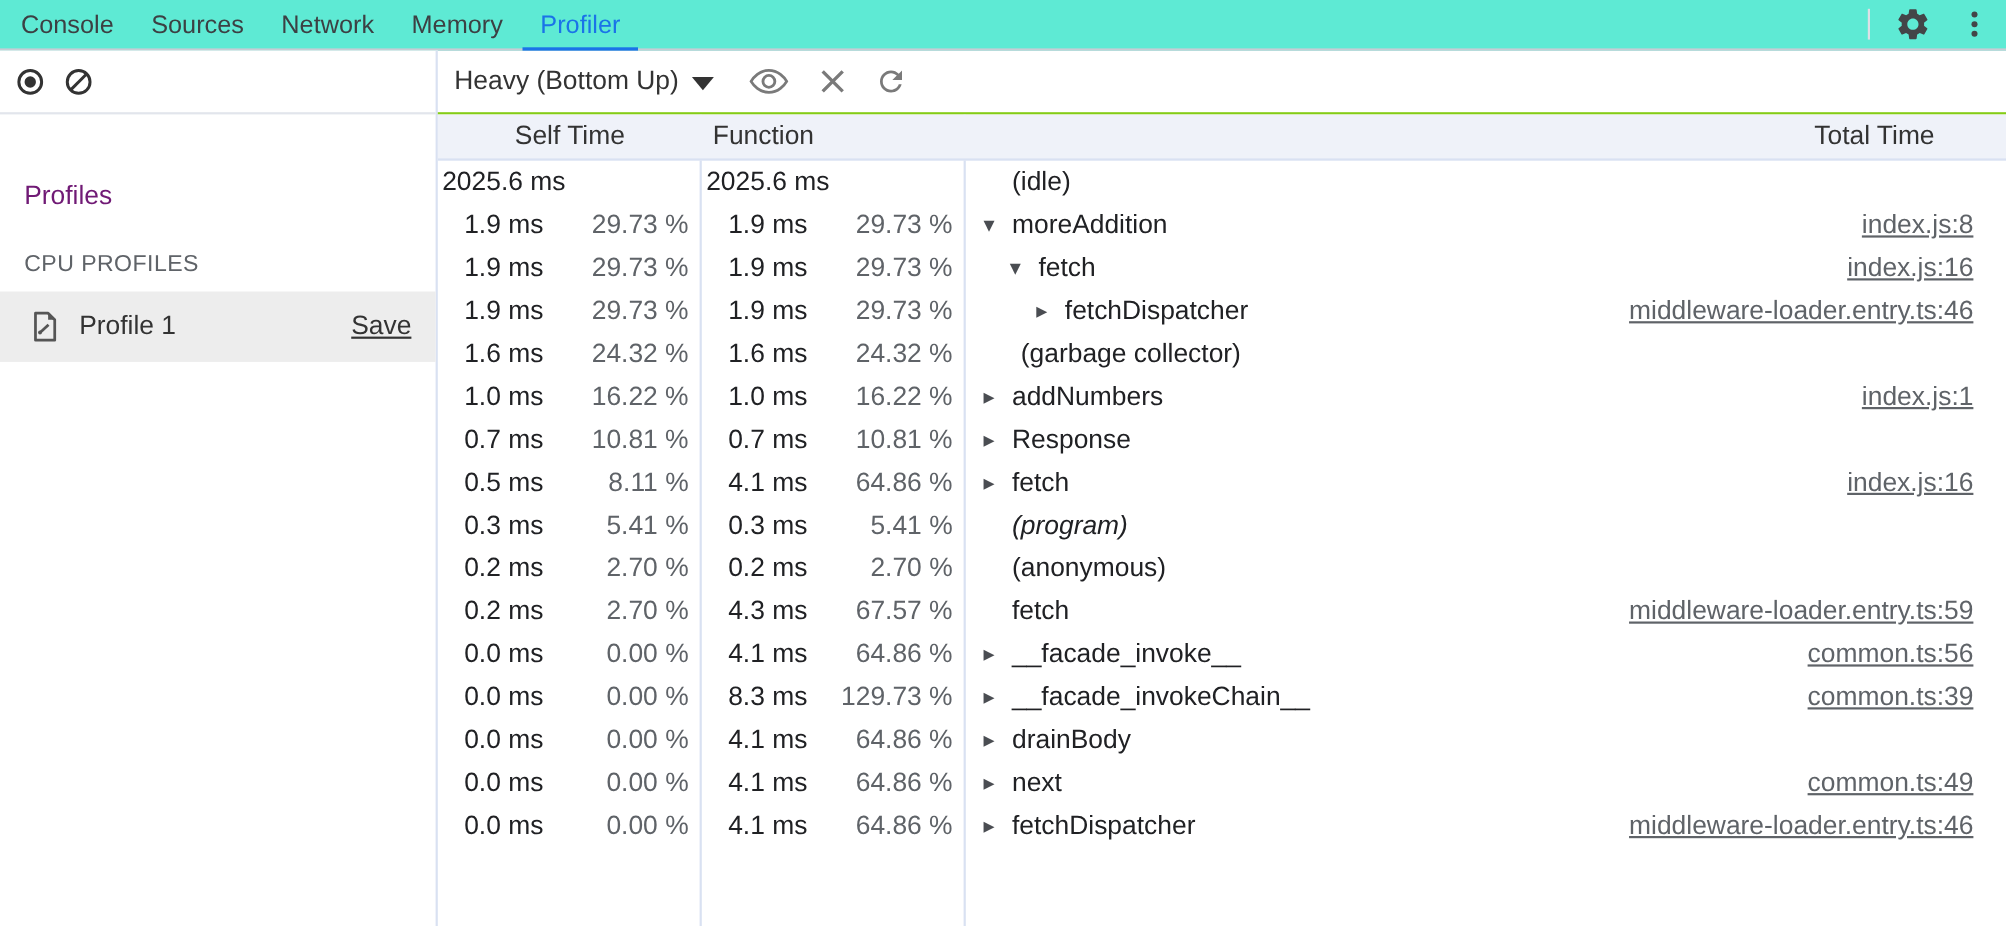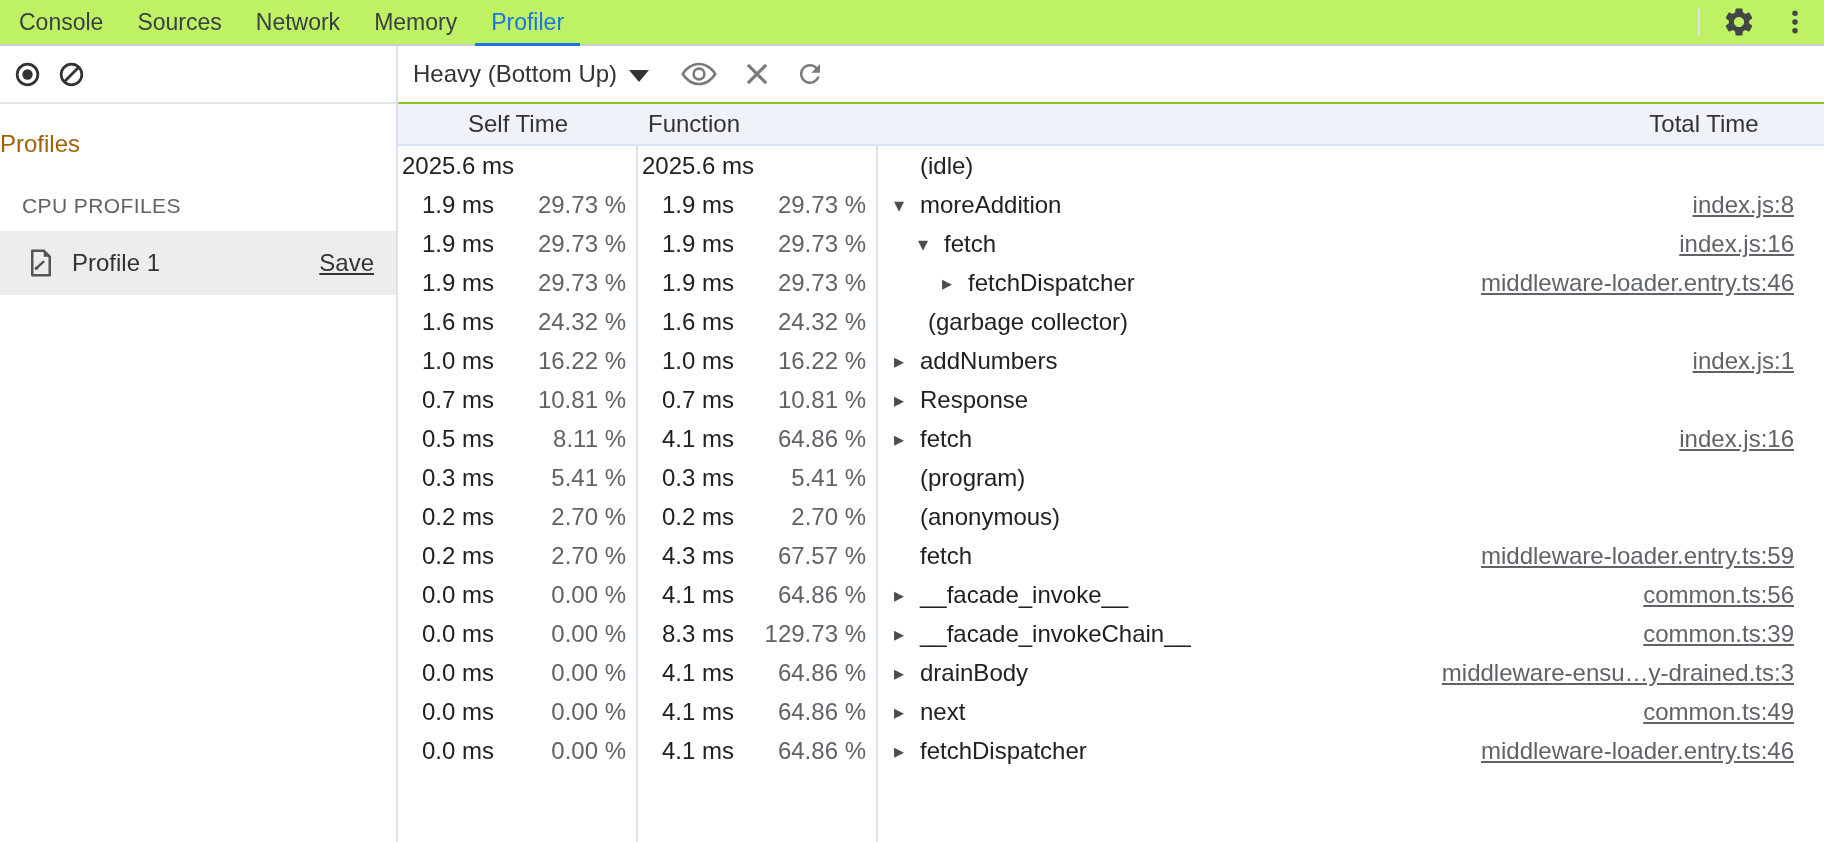--- a/index.html
+++ b/index.html
@@ -7,21 +7,21 @@
   body {
     width:1824px; height:842px; overflow:hidden;
     background:#fff; color:#202124;
     font-family:"Liberation Sans", sans-serif;
   }
   .app { width:1824px; height:842px; display:flex; flex-direction:column; }
 
   
   .tabbar {
     flex:0 0 46px; display:flex; align-items:stretch;
-    border-bottom:2px solid #c8ccd4; padding-left:2px; background:#bef264;
+    border-bottom:2px solid #c8ccd4; padding-left:2px; background:#5eead4;
   }
   .tab {
     display:flex; align-items:center; padding:0 16px; margin:0 1px;
     font-size:23px; color:#3c4043; position:relative; cursor:default;
   }
   .tab.active { color:#1a73e8; }
   .tab.active::after {
     content:""; position:absolute; left:0; right:0; bottom:-2px; height:3px;
     background:#1a73e8;
   }
@@ -47,21 +47,21 @@
   .dropdown { display:flex; align-items:center; font-size:24px; color:#333; cursor:default; }
   .caret { width:0; height:0; margin-left:12px; margin-top:3px;
     border-left:10px solid transparent; border-right:10px solid transparent; border-top:12px solid #333; }
   .tb-icon { display:flex; align-items:center; }
   .tb-eye { margin-left:32px; }
   .tb-x { margin-left:26px; }
   .tb-refresh { margin-left:24px; }
 
   
   .sidebar { flex:1; padding-top:26px; font-size:24px; }
-  .sidebar-title { color:#a16207; }
+  .sidebar-title { padding-left:22px; color:#701a75;margin-top:34px; }
   .sidebar-section { margin-top:36px; padding-left:22px; font-size:21px; color:#5f6368; letter-spacing:0.4px; }
   .profile-item {
     margin-top:13px; height:64px; background:#ededed;
     display:flex; align-items:center; padding:0 22px 0 26px;
   }
   .profile-icon { display:flex; align-items:center; }
   .profile-name { margin-left:16px; color:#333; }
   .profile-save { margin-left:auto; color:#333; text-decoration:underline; cursor:pointer; }
 
   
@@ -320,21 +320,21 @@
   </div>
             <div class="row">
     <div class="cell-time">
       <span class="ms">0.3 ms</span>
       <span class="pct">5.41 %</span>
     </div>
     <div class="cell-time">
       <span class="ms">0.3 ms</span>
       <span class="pct">5.41 %</span>
     </div>
-    <div class="cell-fn" style="padding-left: 16px;">
+    <div class="cell-fn" style="padding-left: 16px; font-style: italic;">
       <span class="arrow"></span>
       <span class="fn-name">(program)</span>
 
     </div>
   </div>
             <div class="row">
     <div class="cell-time">
       <span class="ms">0.2 ms</span>
       <span class="pct">2.70 %</span>
     </div>
@@ -398,21 +398,20 @@
       <span class="ms">0.0 ms</span>
       <span class="pct">0.00 %</span>
     </div>
     <div class="cell-time">
       <span class="ms">4.1 ms</span>
       <span class="pct">64.86 %</span>
     </div>
     <div class="cell-fn" style="padding-left: 16px;">
       <span class="arrow">▸</span>
       <span class="fn-name">drainBody</span>
-      <span class="fn-link">middleware-ensu…y-drained.ts:3</span>
     </div>
   </div>
             <div class="row">
     <div class="cell-time">
       <span class="ms">0.0 ms</span>
       <span class="pct">0.00 %</span>
     </div>
     <div class="cell-time">
       <span class="ms">4.1 ms</span>
       <span class="pct">64.86 %</span>

